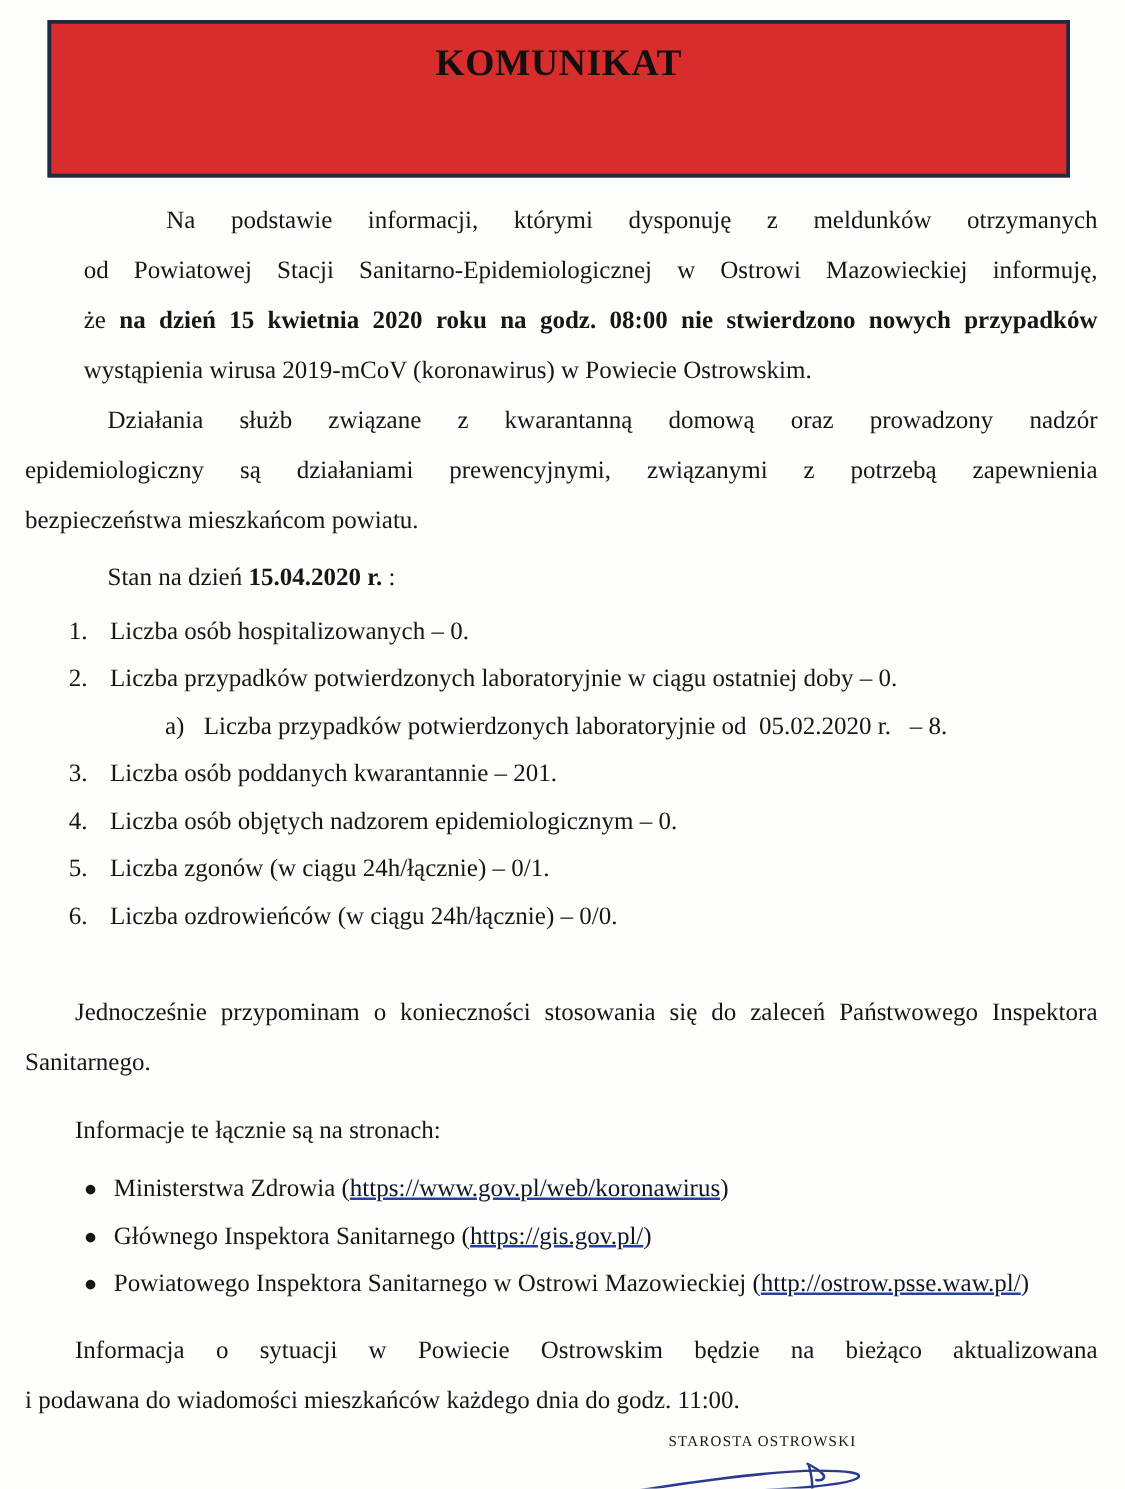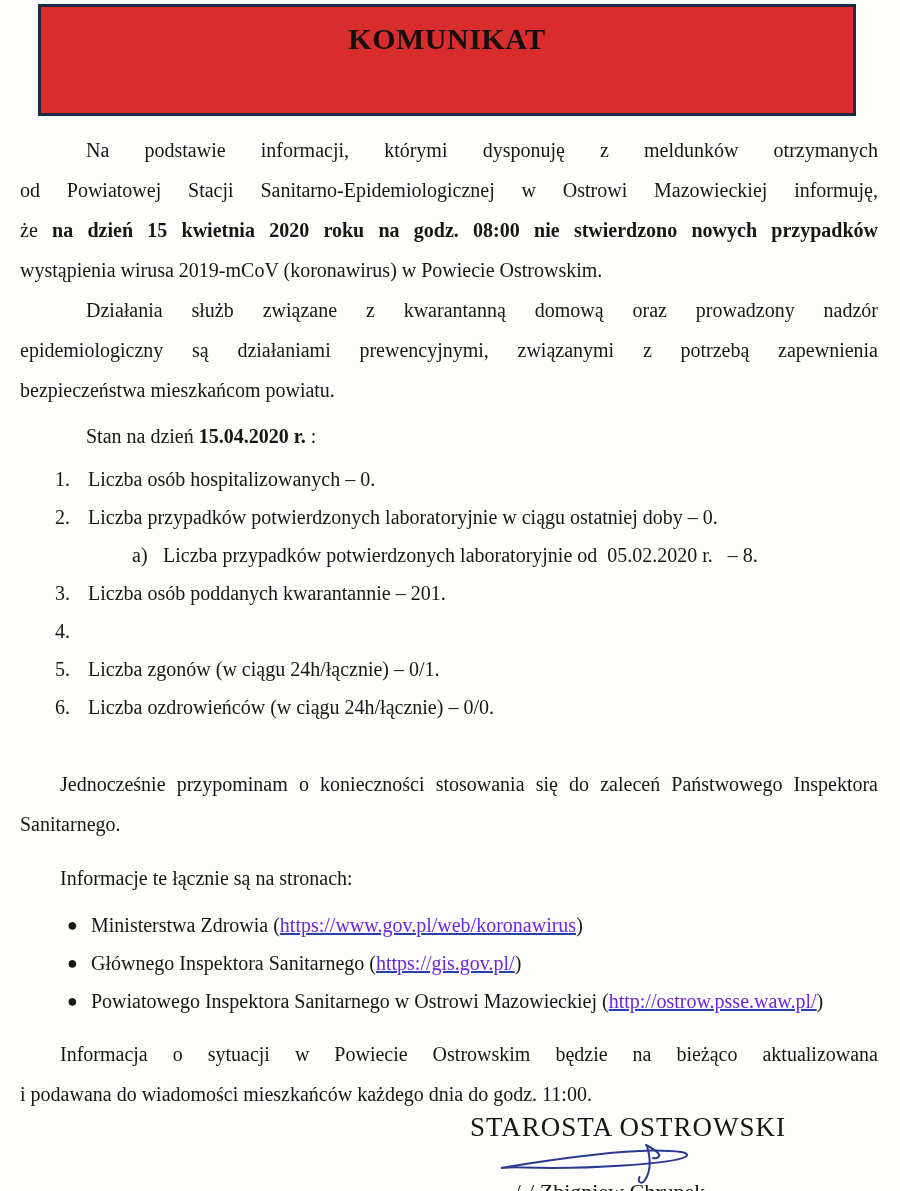--- a/index.html
+++ b/index.html
@@ -8,22 +8,22 @@
     position: relative;
     width: 900px;
     height: 1191px;
     background: #fdfdfc;
     overflow: hidden;
     font-family: "Liberation Serif", "DejaVu Serif", serif;
     color: #171614;
   }
   
   .banner {
-    margin: 4px 44px 0 38px;
-    height: 112px;
+    margin: 16px 44px 0 38px;
+    height: 126px;
     background: #d92c2c;
     border: 3px solid #1d2945;
     padding-top: 9px;
   }
   .banner-line {
     text-align: center;
     font-weight: 700;
     font-size: 30px;
     line-height: 45px;
     letter-spacing: 0.5px;
@@ -33,49 +33,49 @@
   .content {
     margin: 0 22px 0 20px;
     font-size: 20px;
   }
   .line { line-height: 40px; white-space: nowrap; }
   .just { text-align: justify; text-align-last: justify; white-space: normal; }
   .ind-lg { padding-left: 66px; }
   .ind-sm { padding-left: 40px; }
   b { font-weight: 700; text-align: right; }
 
-  .para-intro   { margin-top: 14px; }
+  .para-intro   { margin-top: 14px; margin-left: 47px; }
   .para-actions { margin-top: 0; }
   .stan-line    { margin-top: 6px; }
 
   .num-list { margin-top: 4px; }
   .li { display: flex; line-height: 38px; }
   .li .marker { flex: none; width: 33px; padding-left: 0; }
   .li { padding-left: 35px; }
   .li.sub { padding-left: 112px; }
   .li.sub .marker { width: 31px; }
 
   .para-reminder { margin-top: 38px; }
   .sources-head  { margin-top: 14px; }
 
   .bul-list { margin-top: 8px; }
   .bul { display: flex; line-height: 38px; padding-left: 47px; }
   .bul .dot { flex: none; width: 24px; font-size: 18px; }
-  a.src-link { color: #6d28d9; text-decoration: underline; text-decoration-color: #2740a6; }
+  a.src-link { color: #0f172a; text-decoration: underline; text-decoration-color: #2740a6; }
 
   .para-closing { margin-top: 14px; }
 
   
   .sig-block {
     width: 280px;
     margin: 0 128px 0 auto;
     text-align: center;
   }
   .sig-title {
-    font-size: 27px;
+    font-size: 12px;
     line-height: 26px;
     letter-spacing: 1px;
     white-space: nowrap;
   }
   .sig-scribble {
     display: block;
     margin: -4px auto -10px auto;
   }
   .sig-name {
     font-size: 22px;
@@ -121,20 +121,21 @@
       <div class="li sub">
         <span class="marker">a)</span>
         <span>Liczba przypadków potwierdzonych laboratoryjnie od &nbsp;05.02.2020 r. &nbsp;&nbsp;– 8.</span>
       </div>
       <div class="li">
         <span class="marker">3.</span>
         <span>Liczba osób poddanych kwarantannie – 201.</span>
       </div>
       <div class="li">
         <span class="marker">4.</span>
+        <span>Liczba osób objętych nadzorem epidemiologicznym – 0.</span>
       </div>
       <div class="li">
         <span class="marker">5.</span>
         <span>Liczba zgonów (w ciągu 24h/łącznie) – 0/1.</span>
       </div>
       <div class="li">
         <span class="marker">6.</span>
         <span>Liczba ozdrowieńców (w ciągu 24h/łącznie) – 0/0.</span>
       </div>
     </div>

